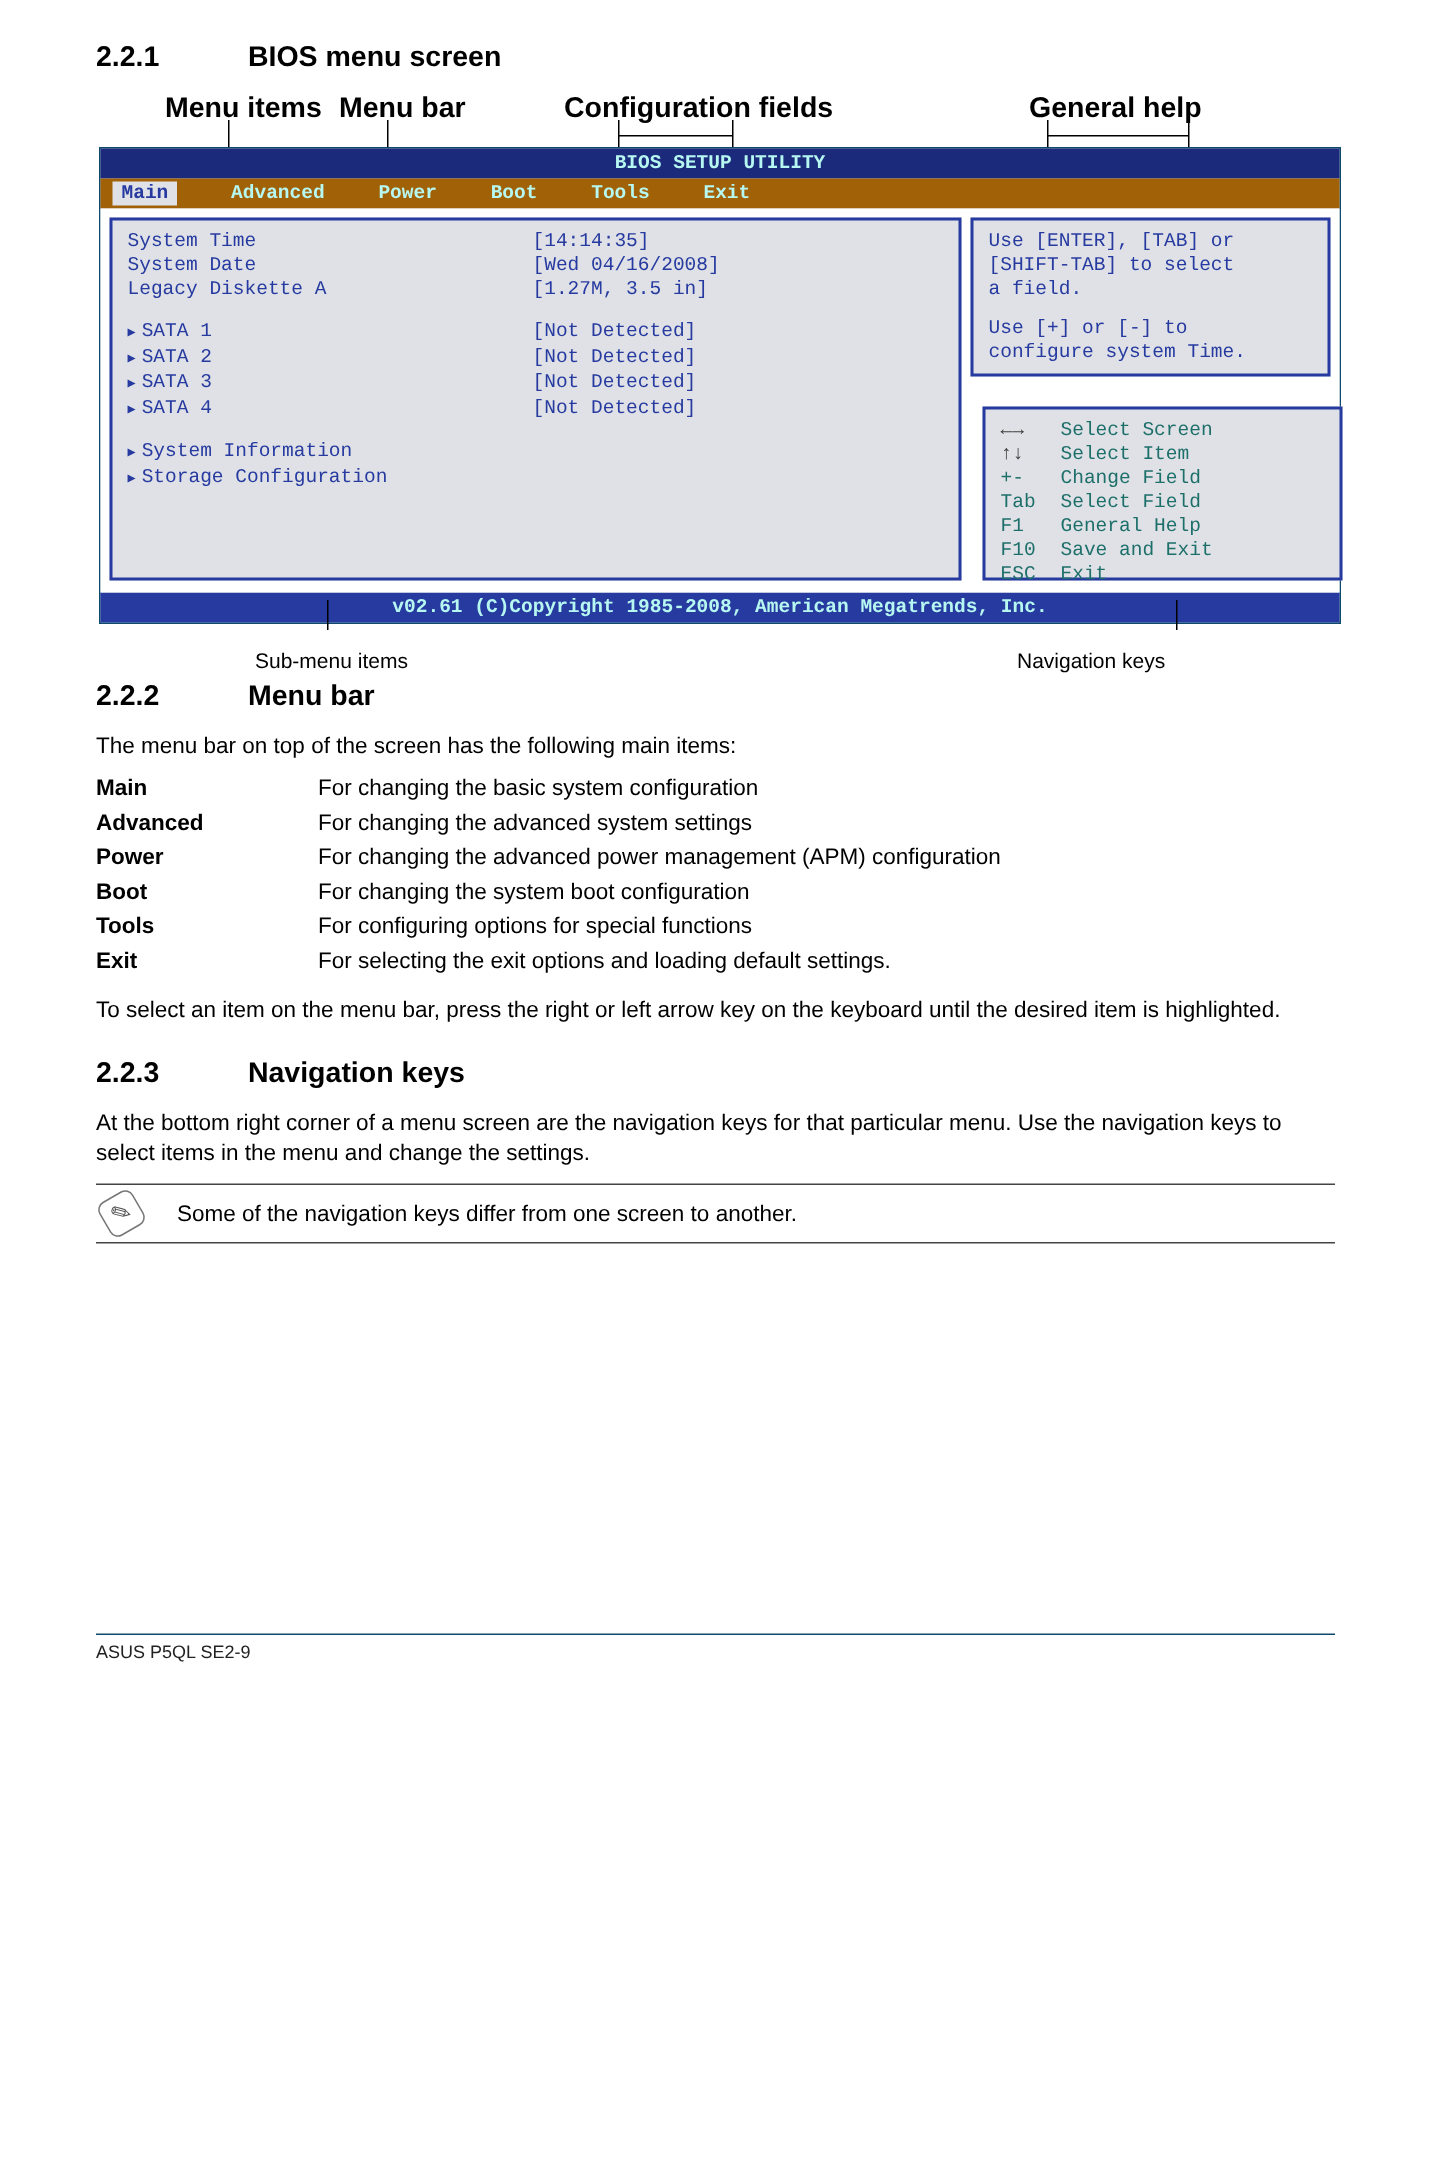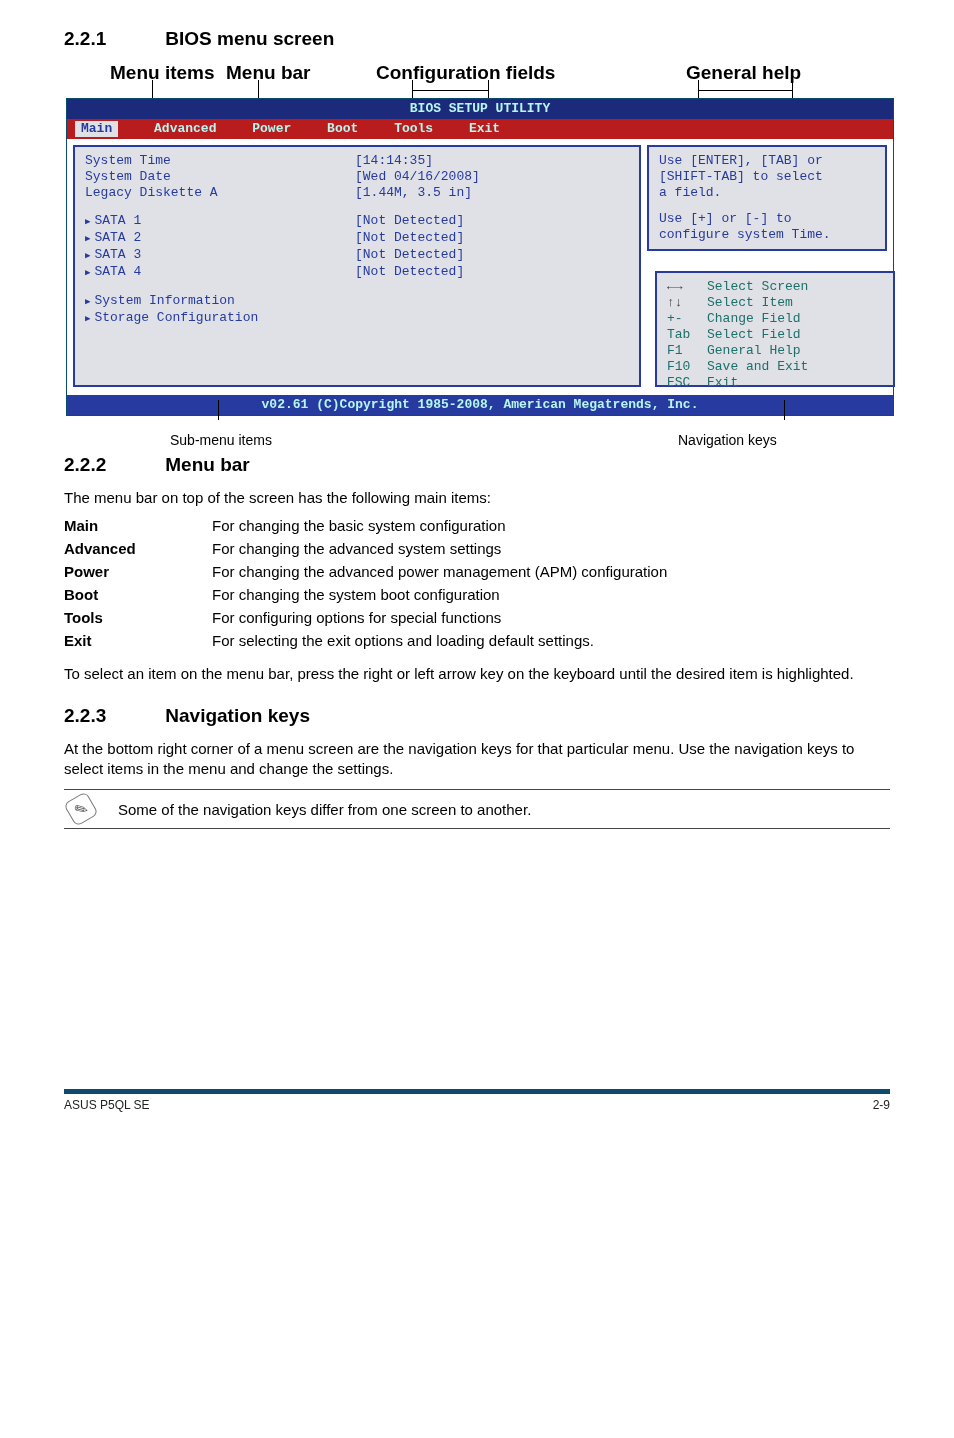--- a/index.html
+++ b/index.html
@@ -80,21 +80,21 @@
     border: 1px solid #0c4a6e;
   }
   .bios-title {
     background: #1b2a7a;
     color: #b7f7f1;
     text-align: center;
     font-weight: bold;
     padding: 2px 0;
   }
   .bios-menubar {
-    background: #b91c1c;
+    background: #a16207;
     color: #b7f7f1;
     padding: 2px 8px;
     font-weight: bold;
   }
   .bios-menubar span { display: inline-block; margin-right: 28px; }
   .bios-menubar span.sel {
     background: #dfe1e6;
     color: #263aa0;
     padding: 0 6px;
   }
@@ -174,22 +174,22 @@
     border:1px solid #777;
     border-radius:6px;
     width:26px;height:26px;
     display:flex;align-items:center;justify-content:center;
     font-size:16px;color:#555;
     transform:rotate(-30deg);
   }
 
   .footer {
     display:flex;
-    justify-content: space-between;
-    border-top: 5px solid #0c4a6e;
+    justify-content: flex-start;
+    border-top: 1px solid #0c4a6e;
     margin-top: 260px;
     padding-top: 4px;
     font-size: 12px;
     color:#222;
   }
 </style>
 </head>
 <body>
 
 <h2 class="sect">
@@ -220,21 +220,21 @@
       <span>Advanced</span>
       <span>Power</span>
       <span>Boot</span>
       <span>Tools</span>
       <span>Exit</span>
     </div>
     <div class="bios-body">
       <div class="panel panel-left">
         <div class="row"><span class="lbl">System Time</span>             <span class="val" style="position:absolute;left:280px">[14:14:35]</span></div>
         <div class="row"><span class="lbl">System Date</span>             <span class="val" style="position:absolute;left:280px">[Wed 04/16/2008]</span></div>
-        <div class="row"><span class="lbl">Legacy Diskette A</span>             <span class="val" style="position:absolute;left:280px">[1.44M, 3.5 in]</span></div>
+        <div class="row"><span class="lbl">Legacy Diskette A</span>             <span class="val" style="position:absolute;left:280px">[1.27M, 3.5 in]</span></div>
         <div class="row" style="height:12px"></div>
         <div class="row tri"><span class="lbl">SATA 1</span><span class="val" style="position:absolute;left:280px">[Not Detected]</span></div>
         <div class="row tri"><span class="lbl">SATA 2</span><span class="val" style="position:absolute;left:280px">[Not Detected]</span></div>
         <div class="row tri"><span class="lbl">SATA 3</span><span class="val" style="position:absolute;left:280px">[Not Detected]</span></div>
         <div class="row tri"><span class="lbl">SATA 4</span><span class="val" style="position:absolute;left:280px">[Not Detected]</span></div>
         <div class="row" style="height:12px"></div>
         <div class="row tri"><span class="lbl">System Information</span></div>
         <div class="row tri"><span class="lbl">Storage Configuration</span></div>
       </div>
 

